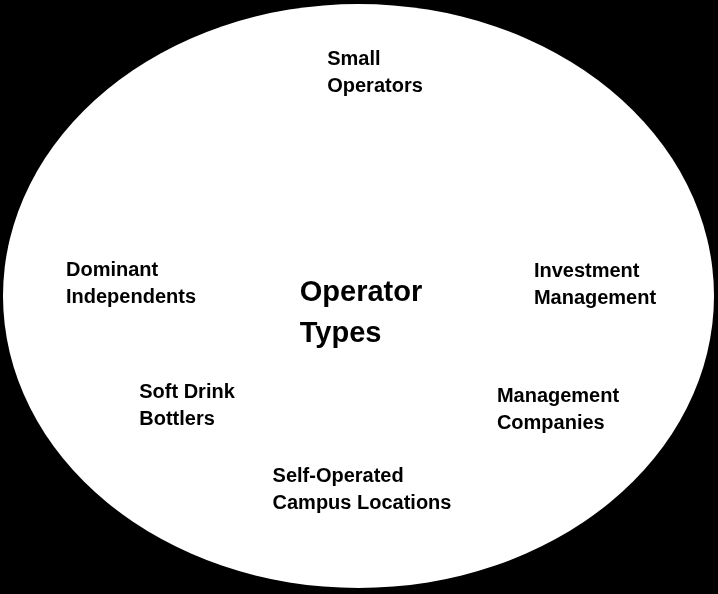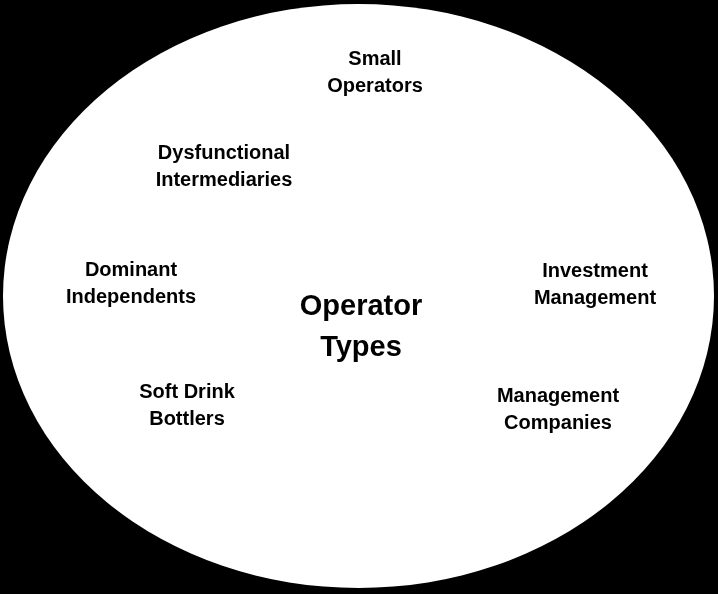--- a/index.html
+++ b/index.html
@@ -19,31 +19,29 @@
     left: 3px;
     top: 4px;
     width: 711px;
     height: 584px;
     background: #ffffff;
     border-radius: 50%;
   }
   .node {
     position: absolute;
     transform: translate(-50%, -50%);
-    text-align: center;
     color: #000000;
     font-weight: bold;
     font-size: 20px;
     line-height: 27px;
     white-space: pre-line;
   }
   .center-title {
     font-size: 29px;
     line-height: 41px;
-    margin-top: 14px;
   }
 </style>
 </head>
 <body>
 
 <div class="stage">
   <div class="ellipse"></div>
 
   <div class="node center-title" style="left:361px; top:312px;">Operator
 Types</div>
@@ -51,22 +49,22 @@
   <div class="node" style="left:375px; top:72px;">Small
 Operators</div>
 
 
   <div class="node" style="left:595px; top:284px;">Investment
 Management</div>
 
   <div class="node" style="left:558px; top:409px;">Management
 Companies</div>
 
+  <div class="node" style="left:362px; top:489px;">Self-Operated
+Campus Locations</div>
 
   <div class="node" style="left:131px; top:283px;">Dominant
 Independents</div>
 
   <div class="node" style="left:187px; top:405px;">Soft Drink
 Bottlers</div>
 
-  <div class="node" style="left:224px; top:166px;">Dysfunctional
-Intermediaries</div>
 </div>
 
 </body></html>

